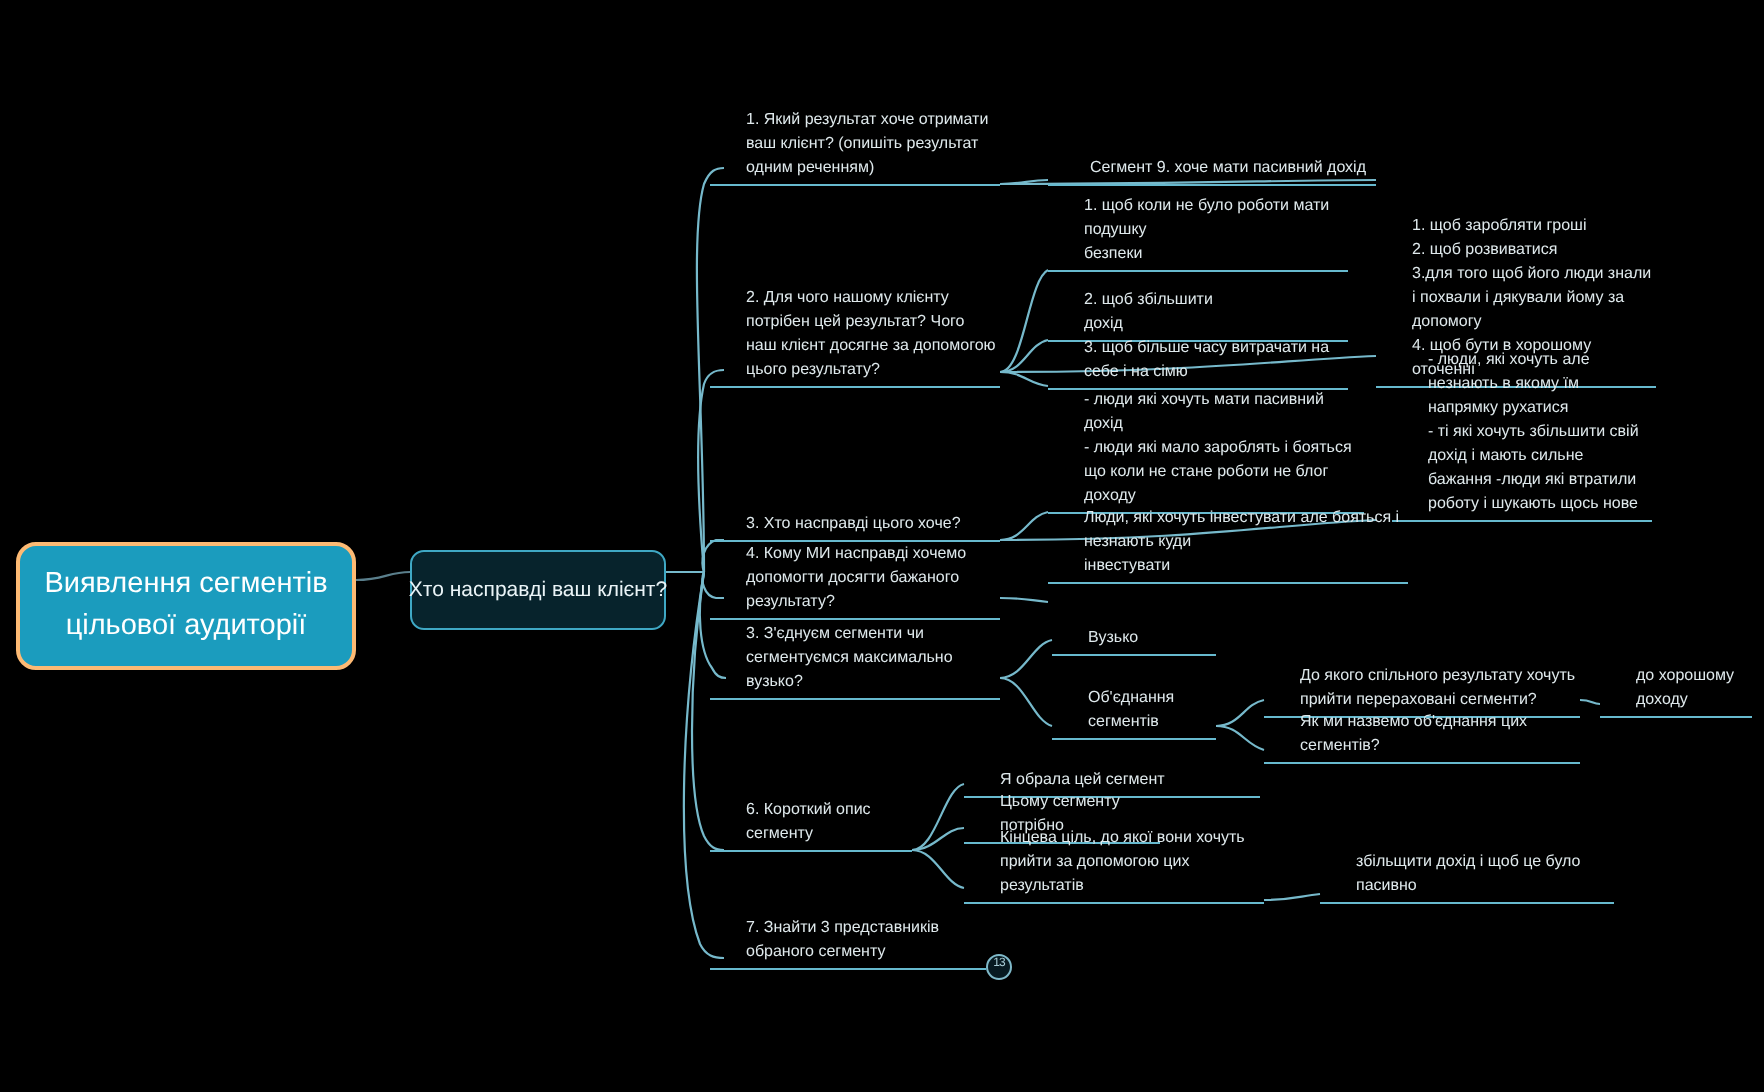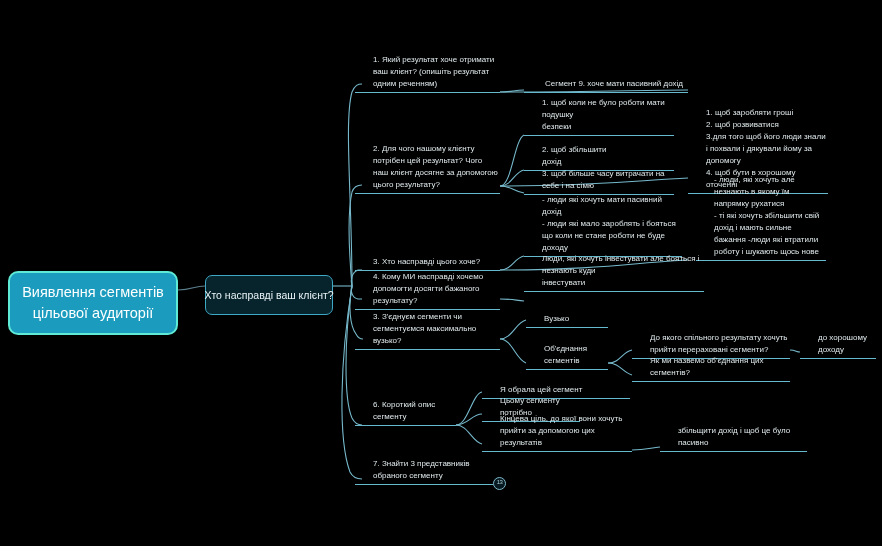--- a/index.html
+++ b/index.html
@@ -29,21 +29,21 @@
     pointer-events: none;
   }
   .node {
     position: absolute;
     color: #e8eef0;
     box-sizing: border-box;
   }
   
   .root-node {
     background: #1b9cbe;
-    border: 2px solid #5eead4;
+    border: 2px solid #fdba74;
     border-radius: 10px;
     color: #ffffff;
     display: flex;
     align-items: center;
     justify-content: center;
     text-align: center;
     font-size: 14.5px;
     line-height: 1.45;
     padding: 6px 10px;
   }
@@ -195,21 +195,21 @@
 3.для того щоб його люди знали і похвали і дякували йому за допомогу
 4. щоб бути в хорошому оточенні</span>
   </div>
 
   <div class="node u-node" style="left:355px; top:256px; width:145px; height:15px;">
     <span>3. Хто насправді цього хоче?</span>
   </div>
 
   <div class="node u-node" style="left:524px; top:201px; width:158px; height:56px; white-space:pre-line;">
     <span>- люди які хочуть мати пасивний дохід
-                - люди які мало зароблять і бояться що коли не стане роботи не буде
+                - люди які мало зароблять і бояться що коли не стане роботи не блог
 доходу</span>
   </div>
 
   <div class="node u-node" style="left:696px; top:201px; width:130px; height:60px; white-space:pre-line;">
     <span>- люди, які хочуть але незнають в якому їм напрямку рухатися
 - ті які хочуть збільшити свій дохід і мають сильне
 бажання                 -люди які втратили роботу і шукають щось нове</span>
   </div>
 
   <div class="node u-node" style="left:355px; top:285px; width:145px; height:25px;">

